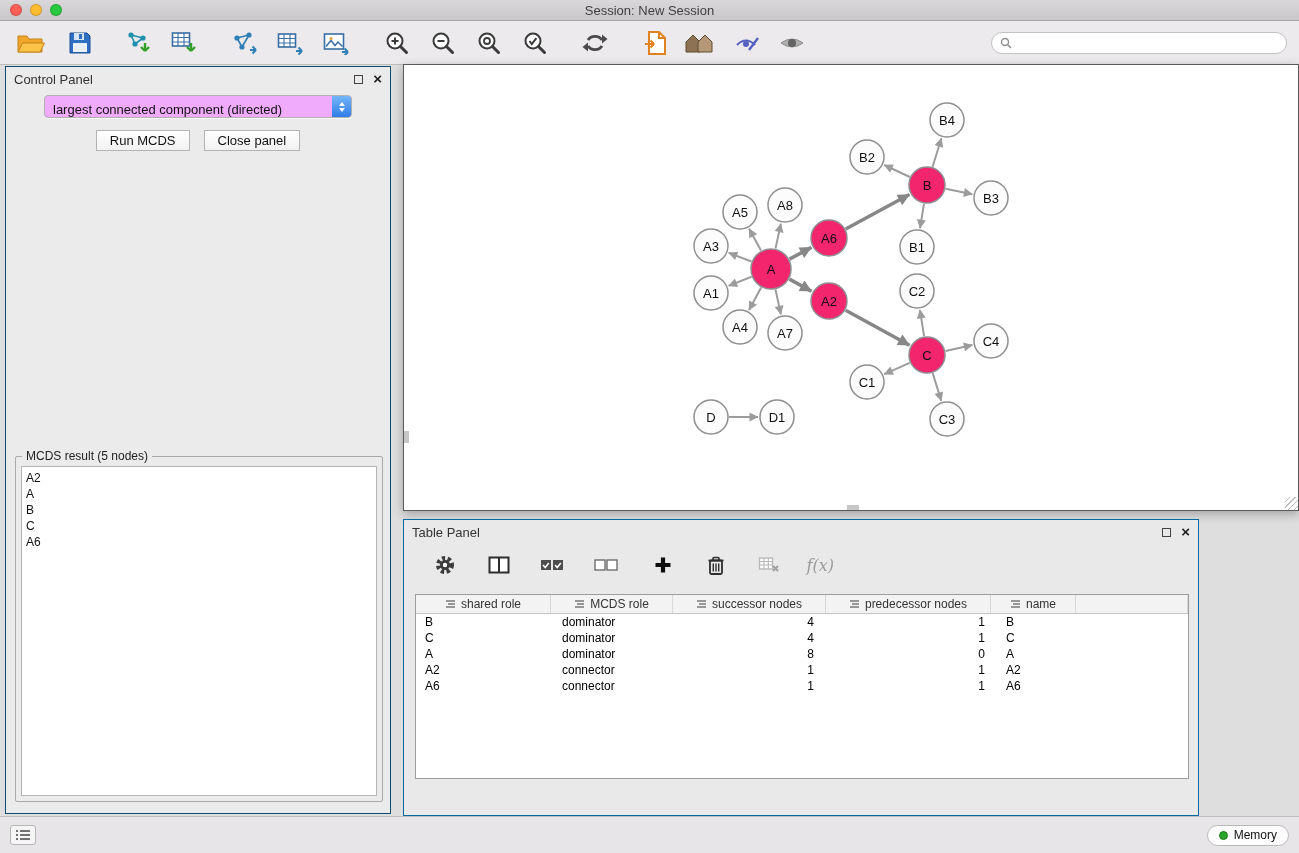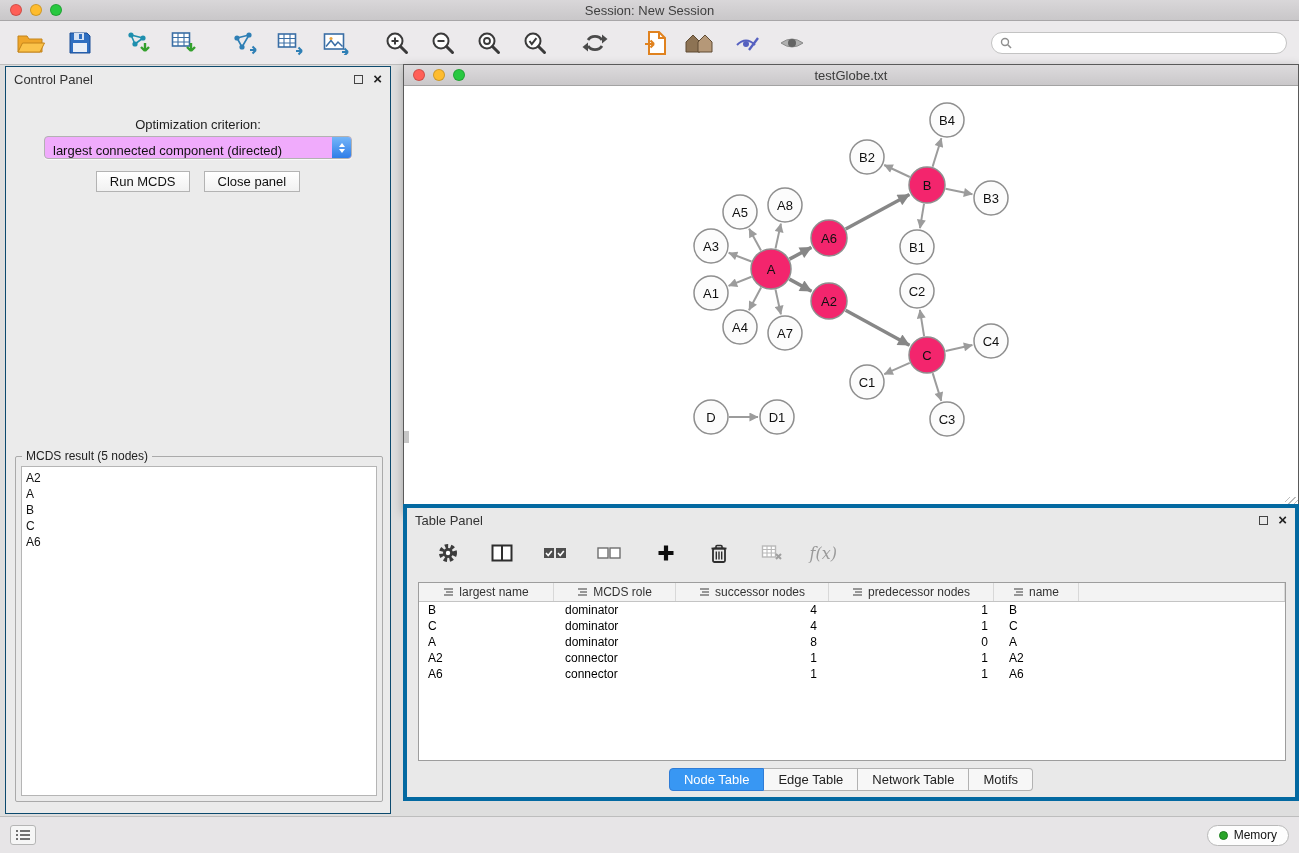--- a/index.html
+++ b/index.html
@@ -64,22 +64,22 @@
     display:flex;align-items:center;justify-content:center;position:relative}
   .net-titlebar .lights{top:4px;left:9px}
   .net-title{font-size:13px;color:#3b3b3b}
   .net-content{position:absolute;left:0;right:0;top:21px;bottom:0;background:#fff;overflow:hidden}
   .scroll-mark-left{position:absolute;left:0;top:345px;width:5px;height:12px;background:#c6c6c6}
   .scroll-mark-bottom{position:absolute;bottom:0;left:443px;width:12px;height:5px;background:#c6c6c6}
   .resize-grip{position:absolute;right:0;bottom:0;width:13px;height:13px;
     background:repeating-linear-gradient(135deg,transparent 0 3px,#bdbdbd 3px 4px)}
 
   
-  .table-panel{position:absolute;left:403px;top:504px;width:896px;height:297px;
-    background:#e9e9e9;border:4px solid #0369a1}
+  .table-panel{position:absolute;left:403px;top:519px;width:796px;height:297px;
+    background:#e9e9e9;border:1px solid #0369a1}
   .tp-toolbar{height:42px;display:flex;align-items:center;padding:0 18px;gap:20px}
   .fx{font-family:"DejaVu Serif","Liberation Serif",serif;font-style:italic;font-size:16px;color:#9a9a9a}
   .tbl{position:absolute;left:11px;right:9px;top:74px;bottom:36px;background:#fff;border:1px solid #9d9d9d;overflow:hidden}
   .tbl-head{display:grid;grid-template-columns:135px 122px 153px 165px 85px 1fr;background:#f3f3f3;
     border-bottom:1px solid #c4c4c4;height:19px}
   .th{display:flex;align-items:center;justify-content:center;gap:5px;font-size:12px;color:#333;
     border-right:1px solid #d8d8d8;overflow:hidden;white-space:nowrap}
   .tbl-row{display:grid;grid-template-columns:135px 122px 153px 165px 85px 1fr;height:16px;font-size:12px;color:#000;background:#fff}
   .td{display:flex;align-items:center;overflow:hidden;white-space:nowrap}
   .td-shared{padding-left:9px}
@@ -263,21 +263,20 @@
 <div class="control-panel">
   <div class="panel-header">
     <span>Control Panel</span>
     <span class="win-icons">
       <span class="float-box"></span>
       <span class="close-x">×</span>
     </span>
   </div>
 
 
-  <div class="opt-label">Optimization criterion:</div>
 
   <div class="dropdown">
     <span class="val">largest connected component (directed)</span>
     <span class="cap">
       <span class="up"></span>
         <span class="down"></span>
     </span>
   </div>
 
   <div class="btn-row">
@@ -291,28 +290,20 @@
         <div class="result-item">A2</div>
         <div class="result-item">A</div>
         <div class="result-item">B</div>
         <div class="result-item">C</div>
         <div class="result-item">A6</div>
       </div>
   </div>
 </div>
 
 <div class="net-window">
-  <div class="net-titlebar">
-    <div class="lights">
-      <span class="tl red"></span>
-      <span class="tl yellow"></span>
-      <span class="tl green"></span>
-    </div>
-    <span class="net-title">testGlobe.txt</span>
-  </div>
   <div class="net-content">
     <svg width="894" height="424" viewBox="0 0 894 424">
         <defs>
           <marker id="arrN" viewBox="0 0 10 10" refX="9.5" refY="5" markerWidth="11" markerHeight="9" markerUnits="userSpaceOnUse" orient="auto">
             <path d="M0 0 L10 5 L0 10 Z" fill="#9c9c9c"></path>
           </marker>
           <marker id="arrT" viewBox="0 0 10 10" refX="9.5" refY="5" markerWidth="15" markerHeight="12" markerUnits="userSpaceOnUse" orient="auto">
             <path d="M0 0 L10 5 L0 10 Z" fill="#878787"></path>
           </marker>
         </defs>
@@ -489,21 +480,21 @@
   </div>
 
   <div class="tbl">
     <div class="tbl-head">
         <div class="th">
           <span>
             <svg width="11" height="10" viewBox="0 0 11 10">
               <path d="M1 2 h9 M3 5 h7 M1 8 h9" stroke="#7a7a7a" stroke-width="1.4" fill="none"></path>
             </svg>
           </span>
-          <span>largest name</span>
+          <span>shared role</span>
         </div>
         <div class="th">
           <span>
             <svg width="11" height="10" viewBox="0 0 11 10">
               <path d="M1 2 h9 M3 5 h7 M1 8 h9" stroke="#7a7a7a" stroke-width="1.4" fill="none"></path>
             </svg>
           </span>
           <span>MCDS role</span>
         </div>
         <div class="th">
@@ -569,26 +560,20 @@
           <div class="td td-shared">A6</div>
           <div class="td td-role">connector</div>
           <div class="td td-succ">1</div>
           <div class="td td-pred">1</div>
           <div class="td td-name">A6</div>
           <div class="td td-fill"></div>
         </div>
       </div>
   </div>
 
-  <div class="tabs-bottom">
-      <div class="bt-tab active">Node Table</div>
-      <div class="bt-tab">Edge Table</div>
-      <div class="bt-tab">Network Table</div>
-      <div class="bt-tab">Motifs</div>
-    </div>
 </div>
 
 <div class="statusbar">
   <button class="status-left-btn">
     <svg width="16" height="12" viewBox="0 0 16 12">
       <path d="M1 2 h2 M5 2 h10 M1 6 h2 M5 6 h10 M1 10 h2 M5 10 h10" stroke="#444" stroke-width="1.6"></path>
     </svg>
   </button>
   <button class="memory-btn">
     <span class="memory-dot"></span>

